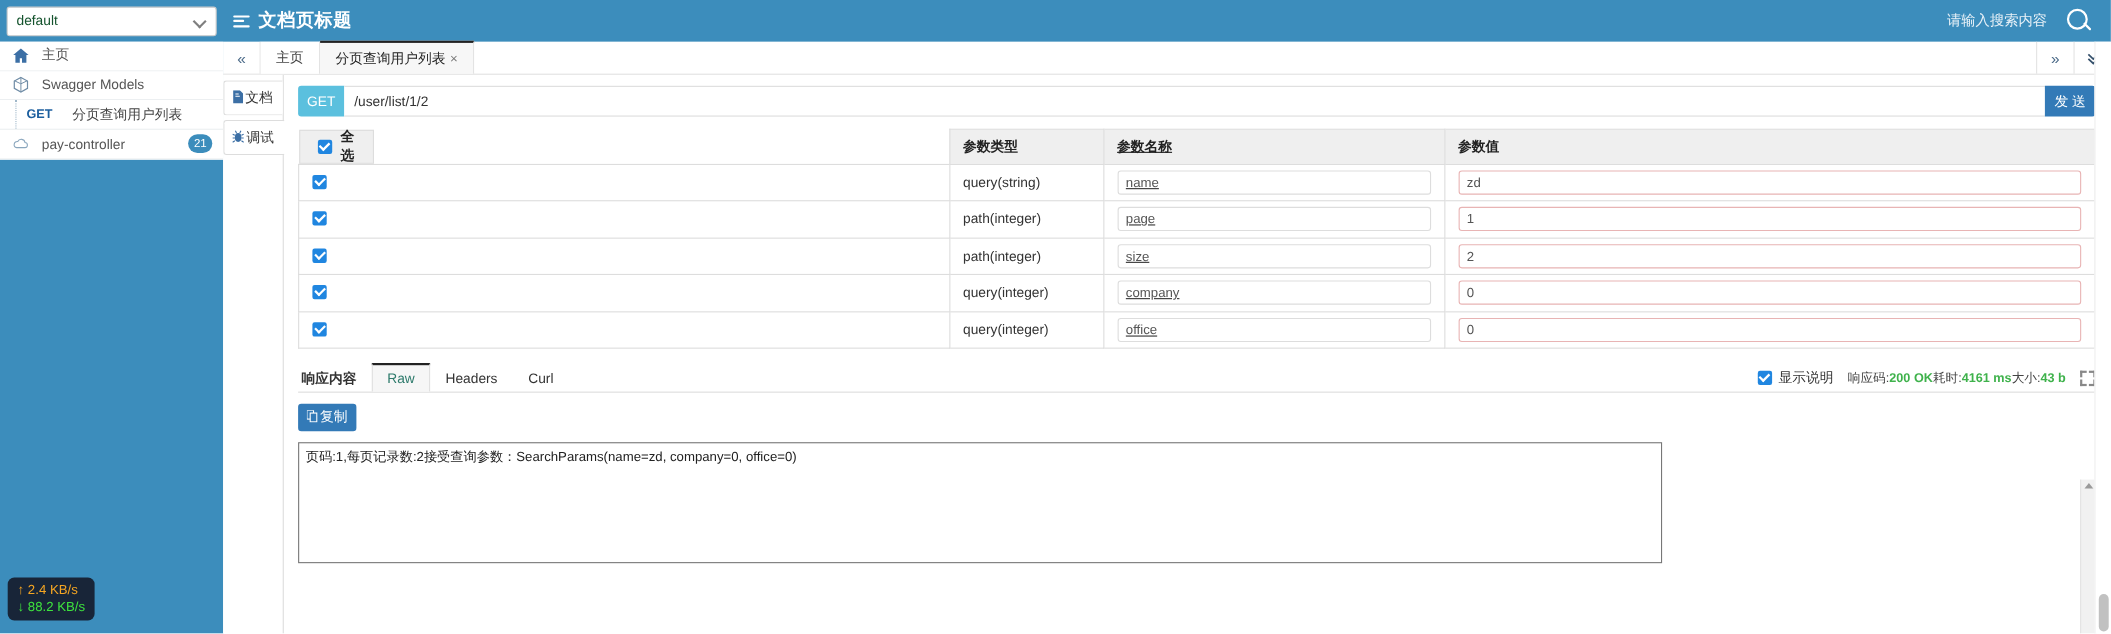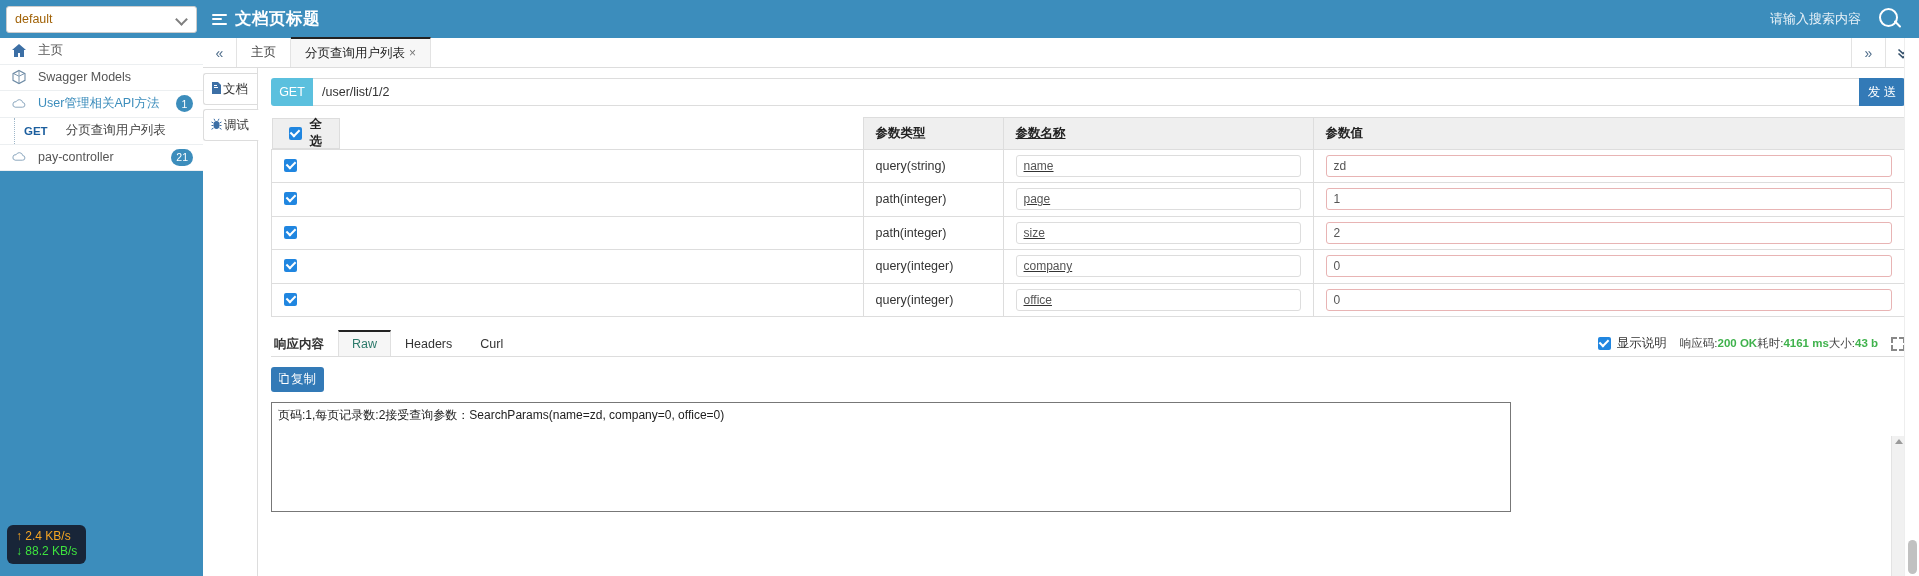--- a/index.html
+++ b/index.html
@@ -22,21 +22,21 @@
     display: flex; align-items: center;
   }
   .group-select-wrap {
     width: 203px; height: 38px; display: flex; align-items: center;
     padding: 0 6px;
   }
   .group-select {
     width: 191px; height: 27px;
     background: #fff; border: 1px solid #ccc; border-radius: 3px;
     display: flex; align-items: center; justify-content: space-between;
-    padding: 0 8px; font-size: 12.5px; color: #a16207; cursor: pointer;
+    padding: 0 8px; font-size: 12.5px; color: #14532d; cursor: pointer;
   }
   .group-select .caret {
     width: 11px; height: 11px; position: relative; opacity: .75;
   }
   .group-select .caret:before {
     content: ""; position: absolute; left: 0; top: 1px;
     width: 7px; height: 7px; border-right: 2px solid #555; border-bottom: 2px solid #555;
     transform: rotate(45deg);
   }
   .doc-title {
@@ -308,29 +308,20 @@
         <span class="ico">
           <svg class="svgico" viewBox="0 0 16 16">
               <path fill="none" stroke="#6f8ca6" stroke-width="1.1" d="M8 1.4L14 4.7v6.6L8 14.6 2 11.3V4.7z"></path>
               <path fill="none" stroke="#6f8ca6" stroke-width=".9" d="M8 1.6v5M8 7.2l5.6-2.7M8 7.2L2.4 4.5M8 7.2v7"></path>
             </svg>
         </span>
         <span class="lbl">Swagger Models</span>
       </div>
 
 
-      <div class="side-item link">
-        <span class="ico">
-          <svg class="svgico" viewBox="0 0 18 16">
-              <path fill="none" stroke="#8aa6bd" stroke-width="1.1" d="M4.7 11.6h8.2a2.6 2.6 0 0 0 .3-5.2 3.9 3.9 0 0 0-7.4-1 2.9 2.9 0 0 0-1.1 6.2z"></path>
-            </svg>
-        </span>
-        <span class="lbl">User管理相关API方法</span>
-        <span class="badge">1</span>
-      </div>
 
       <div class="side-sub">
         <span class="m">GET</span>
         <span class="t">分页查询用户列表</span>
       </div>
 
       <div class="side-item">
         <span class="ico">
           <svg class="svgico" viewBox="0 0 18 16">
               <path fill="none" stroke="#8aa6bd" stroke-width="1.1" d="M4.7 11.6h8.2a2.6 2.6 0 0 0 .3-5.2 3.9 3.9 0 0 0-7.4-1 2.9 2.9 0 0 0-1.1 6.2z"></path>

